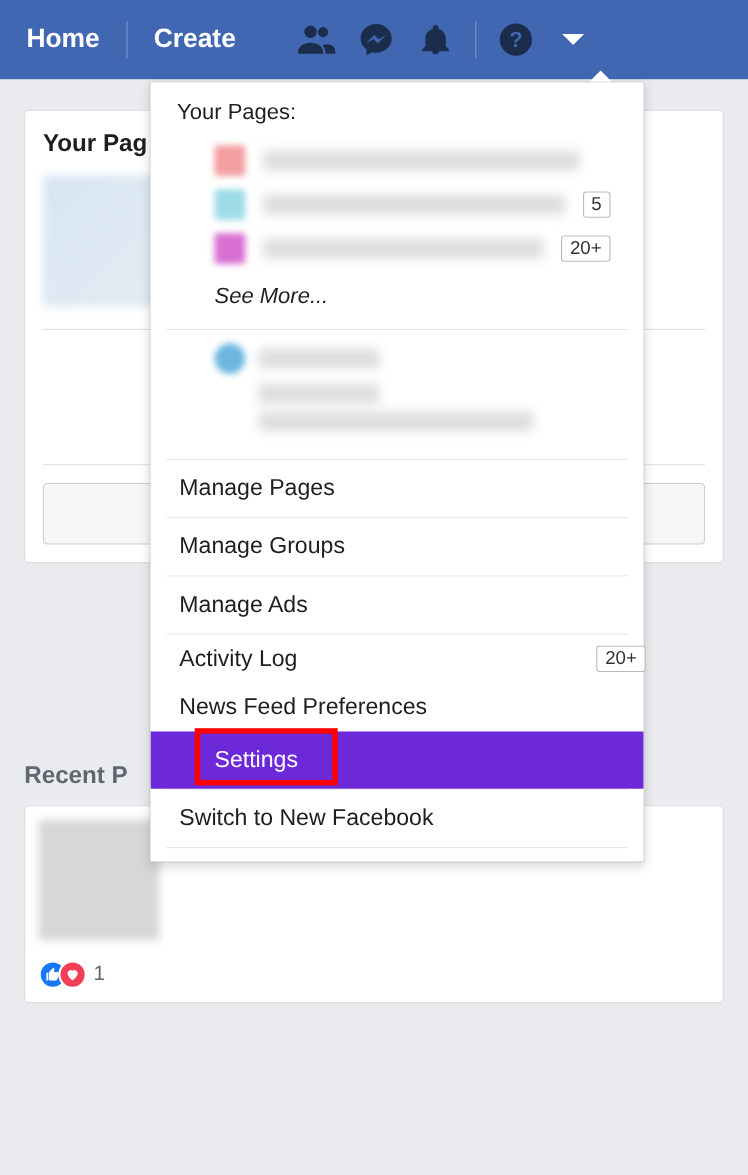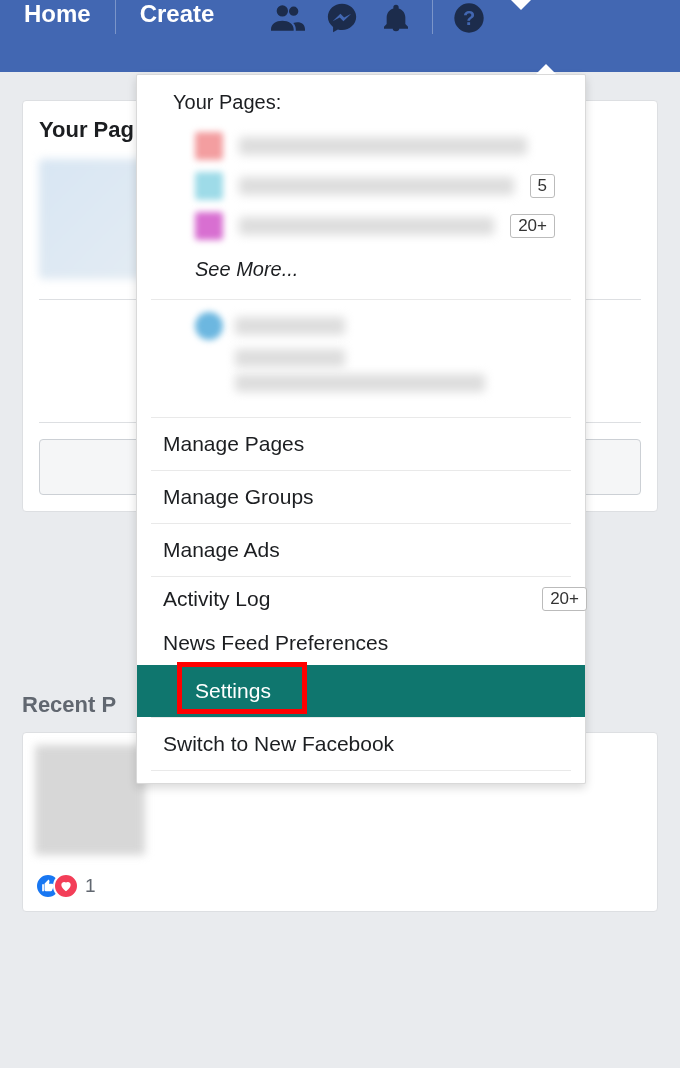--- a/index.html
+++ b/index.html
@@ -10,20 +10,21 @@
     height: 1068px;
     overflow: hidden;
     position: relative;
   }
 
   
   .navbar {
     background: #4267b2;
     height: 72px;
     display: flex;
+    align-items: center;
     padding: 0 18px;
     gap: 18px;
     color: #fff;
     position: relative;
   }
   .nav-link {
     font-size: 24px;
     font-weight: 700;
     color: #fff;
     padding: 0 6px;
@@ -144,21 +145,21 @@
     background: #fff;
     border: 1px solid rgba(0,0,0,0.15);
     box-shadow: 0 4px 10px rgba(0,0,0,0.15);
     border-radius: 2px;
     z-index: 50;
     padding-bottom: 12px;
   }
   .section-label {
     font-size: 20px;
     color: #1c1e21;
-    padding: 16px 36px 12px;
+    padding: 16px 24px 12px;
   }
   .page-row, .biz-row {
     display: flex;
     align-items: center;
     gap: 16px;
     padding: 6px 58px;
   }
   .mini-ava {
     width: 28px; height: 28px; border-radius: 3px;
     filter: blur(3px);
@@ -193,21 +194,21 @@
     align-items: center;
     padding: 14px 26px;
     font-size: 21px;
     color: #1c1e21;
     position: relative;
   }
   .menu-item .badge-count { margin-right: -28px; }
   .menu-item.compact { padding-top: 10px; padding-bottom: 10px; }
 
   .menu-item.highlighted {
-    background: #0f766e;
+    background: #6d28d9;
     color: #fff;
     margin: 0; 
     padding-left: 58px;
     padding-right: 58px;
   }
   .red-box {
     position: absolute;
     top: -3px;
     left: 40px;
     width: 130px;

